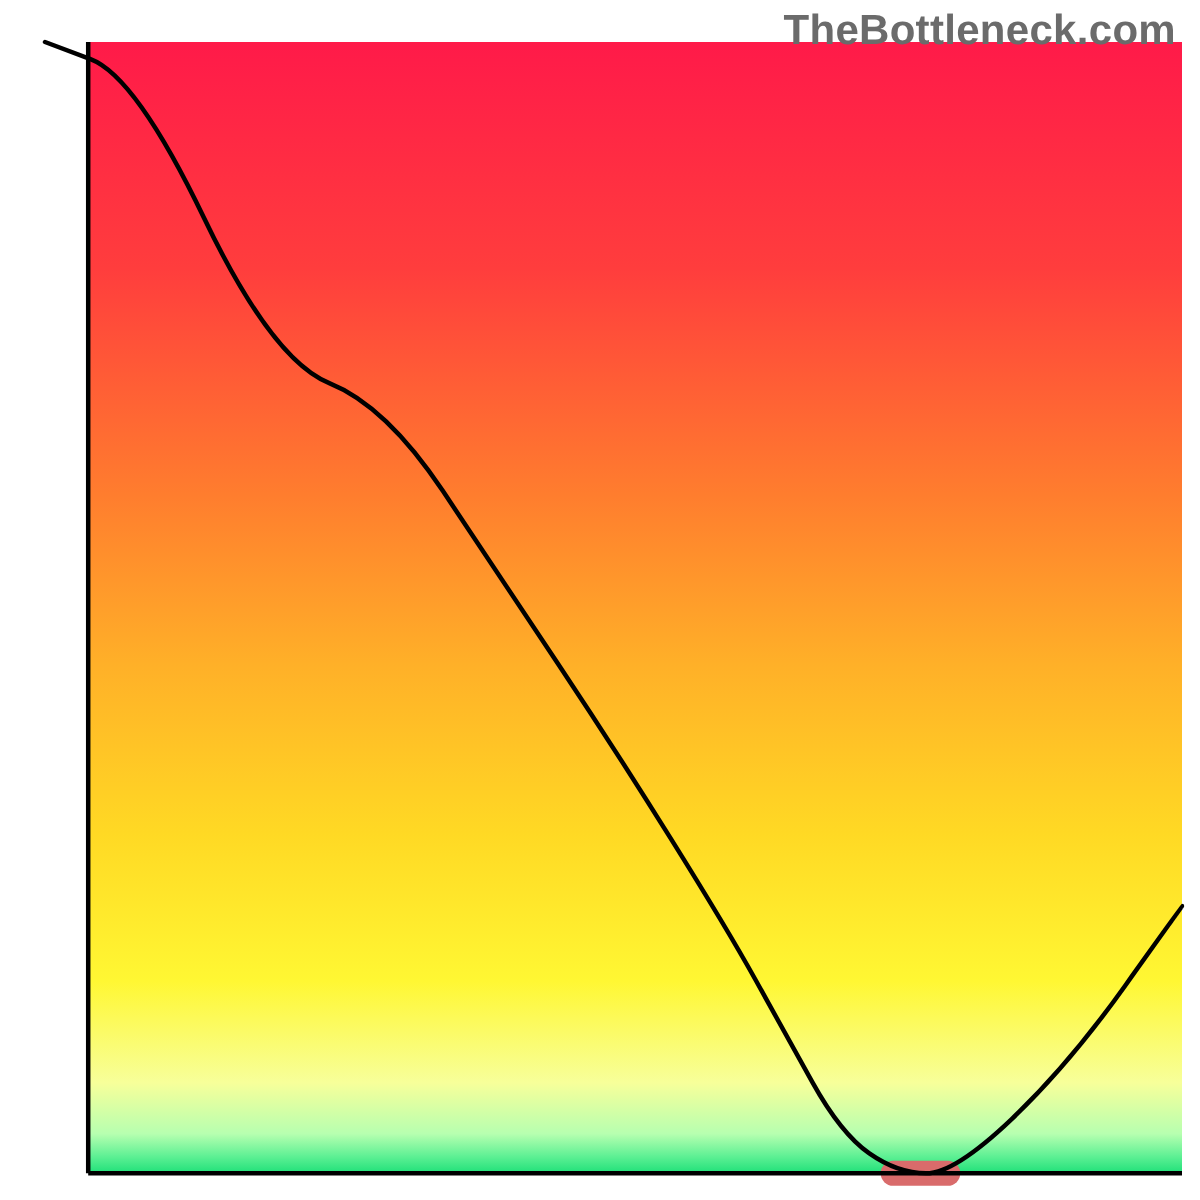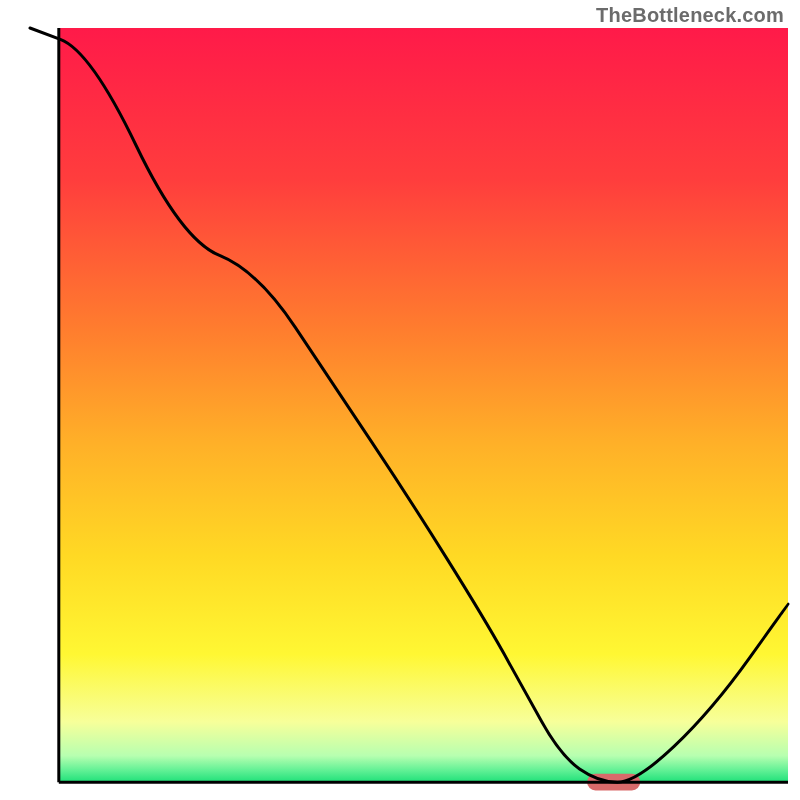--- a/index.html
+++ b/index.html
@@ -18,21 +18,21 @@
   }
   svg {
     position: absolute;
     top: 0;
     left: 0;
   }
   .watermark {
     position: absolute;
     top: 4px;
     right: 16px;
-    font-size: 20px;
+    font-size: 28px;
     font-weight: 600;
     color: #6b6b6b;
     letter-spacing: 0.2px;
     user-select: none;
   }
 </style>
 </head>
 <body>
 
 <div class="canvas-wrap">

